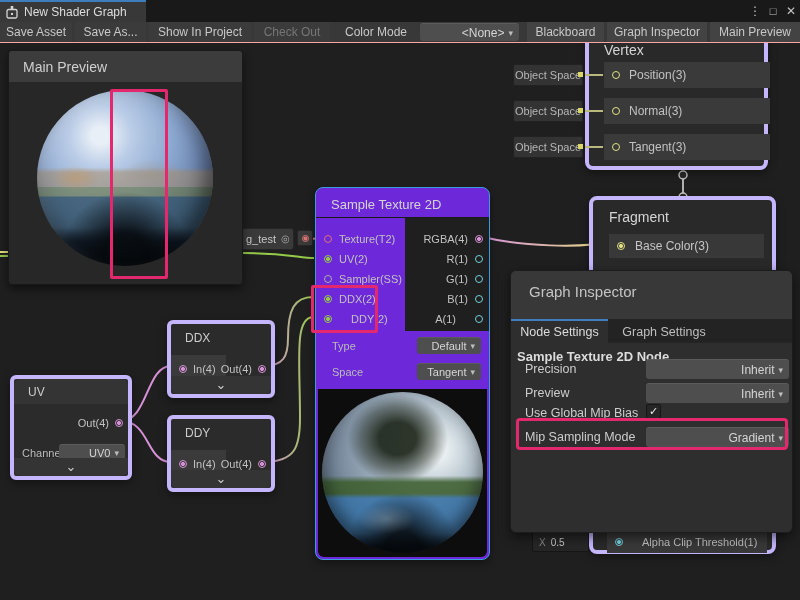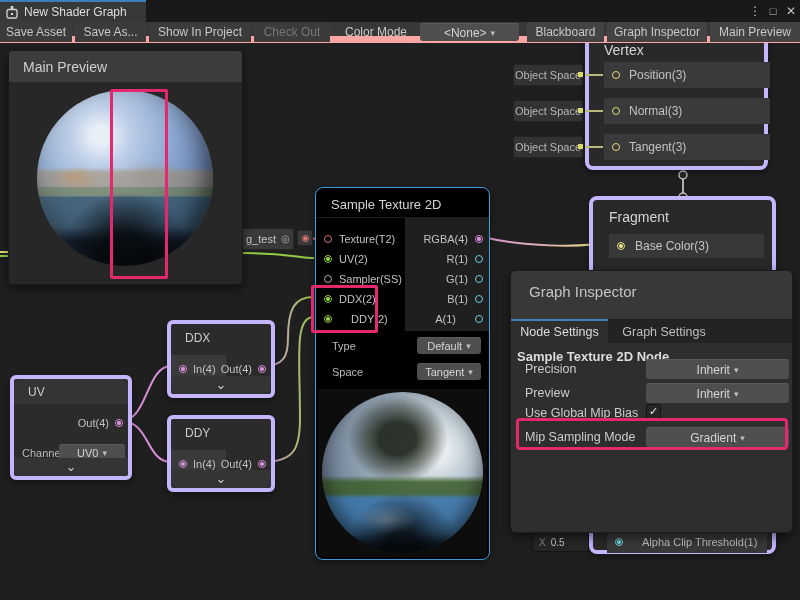--- a/index.html
+++ b/index.html
@@ -9,33 +9,33 @@
 
   
   .tabbar{position:absolute;left:0;top:0;width:800px;height:22px;background:#191919;z-index:20;}
   .tab{position:absolute;left:0;top:0;width:146px;height:22px;background:#383838;
        border-top:2px solid #3C7DBC;display:flex;align-items:center;gap:6px;padding-left:6px;}
   .tab-title{font-size:12px;color:#DEDEDE;white-space:nowrap;}
   .winctrl{position:absolute;top:2px;color:#C4C4C4;font-size:12px;line-height:18px;width:16px;text-align:center;cursor:default;}
   .wc-menu{left:747px;} .wc-max{left:765px;font-size:11px;} .wc-close{left:783px;}
 
   .toolbar{position:absolute;left:0;top:22px;width:800px;height:21px;background:#383838;
-           border-bottom:7px solid #fca5a5;z-index:20;font-size:12px;color:#C8C8C8;}
+           border-bottom:1px solid #fca5a5;z-index:20;font-size:12px;color:#C8C8C8;}
   .tbtn{position:absolute;top:0;height:20px;display:flex;align-items:center;justify-content:center;
         background:#3B3B3B;white-space:nowrap;}
   .tb-save-asset{left:0;width:72px;}
   .tb-save-as{left:75px;width:71px;}
   .tb-show{left:149px;width:102px;}
   .tb-checkout{left:254px;width:76px;color:#767676;}
   .tb-cm-label{left:345px;width:73px;background:transparent;justify-content:flex-start;}
   .tb-blackboard{left:527px;width:77px;background:#434343;}
   .tb-ginsp{left:607px;width:100px;background:#434343;}
   .tb-mprev{left:710px;width:90px;background:#434343;}
 
-  .dd{background:#4E4E4E;border-radius:3px;display:flex;align-items:center;justify-content:center;
+  .dd{background:#4E4E4E;border-radius:3px;display:flex;align-items:center;justify-content:flex-end;
       padding:0 6px;color:#D5D5D5;border-top:1px solid #5B5B5B;}
   .dd .arr{font-size:9px;color:#BDBDBD;margin-left:4px;}
   .tb-dd{position:absolute;left:420px;top:1px;width:99px;height:18px;font-size:12px;}
 
   
   .wires{position:absolute;left:0;top:0;z-index:1;pointer-events:none;}
 
   
   .node{position:absolute;background:#2B2B2B;border:4px solid #c4b5fd;border-radius:8px;
         box-shadow:0 3px 8px rgba(0,0,0,.4);z-index:2;}
@@ -66,21 +66,21 @@
   .bc-row{position:absolute;left:16px;top:34px;width:155px;height:24px;background:#383838;
           display:flex;align-items:center;gap:10px;padding-left:8px;font-size:12px;color:#C6C6C6;text-align:center;}
   .alpha-row{position:absolute;left:14px;top:331px;width:160px;height:22px;background:#383838;
              display:flex;align-items:center;gap:19px;padding-left:8px;font-size:11px;color:#BFBFBF;}
   .alpha-badge{position:absolute;left:-61px;top:332px;width:57px;height:20px;background:#262626;
                border:1px solid #151515;border-radius:2px;display:flex;align-items:center;gap:5px;
                padding:0 6px;font-size:10px;color:#C8C8C8;}
   .alpha-axis{color:#8A8A8A;}
 
   
-  .sample-node{left:315px;top:187px;width:175px;height:373px;background:#000000;
+  .sample-node{left:315px;top:187px;width:175px;height:373px;background:#6d28d9;
                border:1px solid #3C9BDC;border-radius:8px;z-index:3;}
   .sn-title{position:absolute;left:15px;top:9px;font-size:13px;color:#D5D5D5;}
   .sn-div{position:absolute;left:0;top:29px;width:100%;height:1px;background:#1C1C1C;}
   .sn-outcol{position:absolute;left:89px;top:30px;width:84px;height:113px;background:#1F1F1F;}
   .sn-row{position:absolute;height:20px;display:flex;align-items:center;gap:7px;font-size:11px;color:#C2C2C2;}
   .sn-in{left:0;padding-left:8px;}
   .sn-out{right:6px;justify-content:flex-end;}
   .snr1{top:41px;} .snr2{top:61px;} .snr3{top:81px;} .snr4{top:101px;} .snr5{top:121px;gap:19px;}
   .sn-field-label{position:absolute;left:16px;font-size:11px;color:#BBBBBB;}
   .sn-dd{position:absolute;left:101px;width:64px;height:17px;font-size:11px;}

